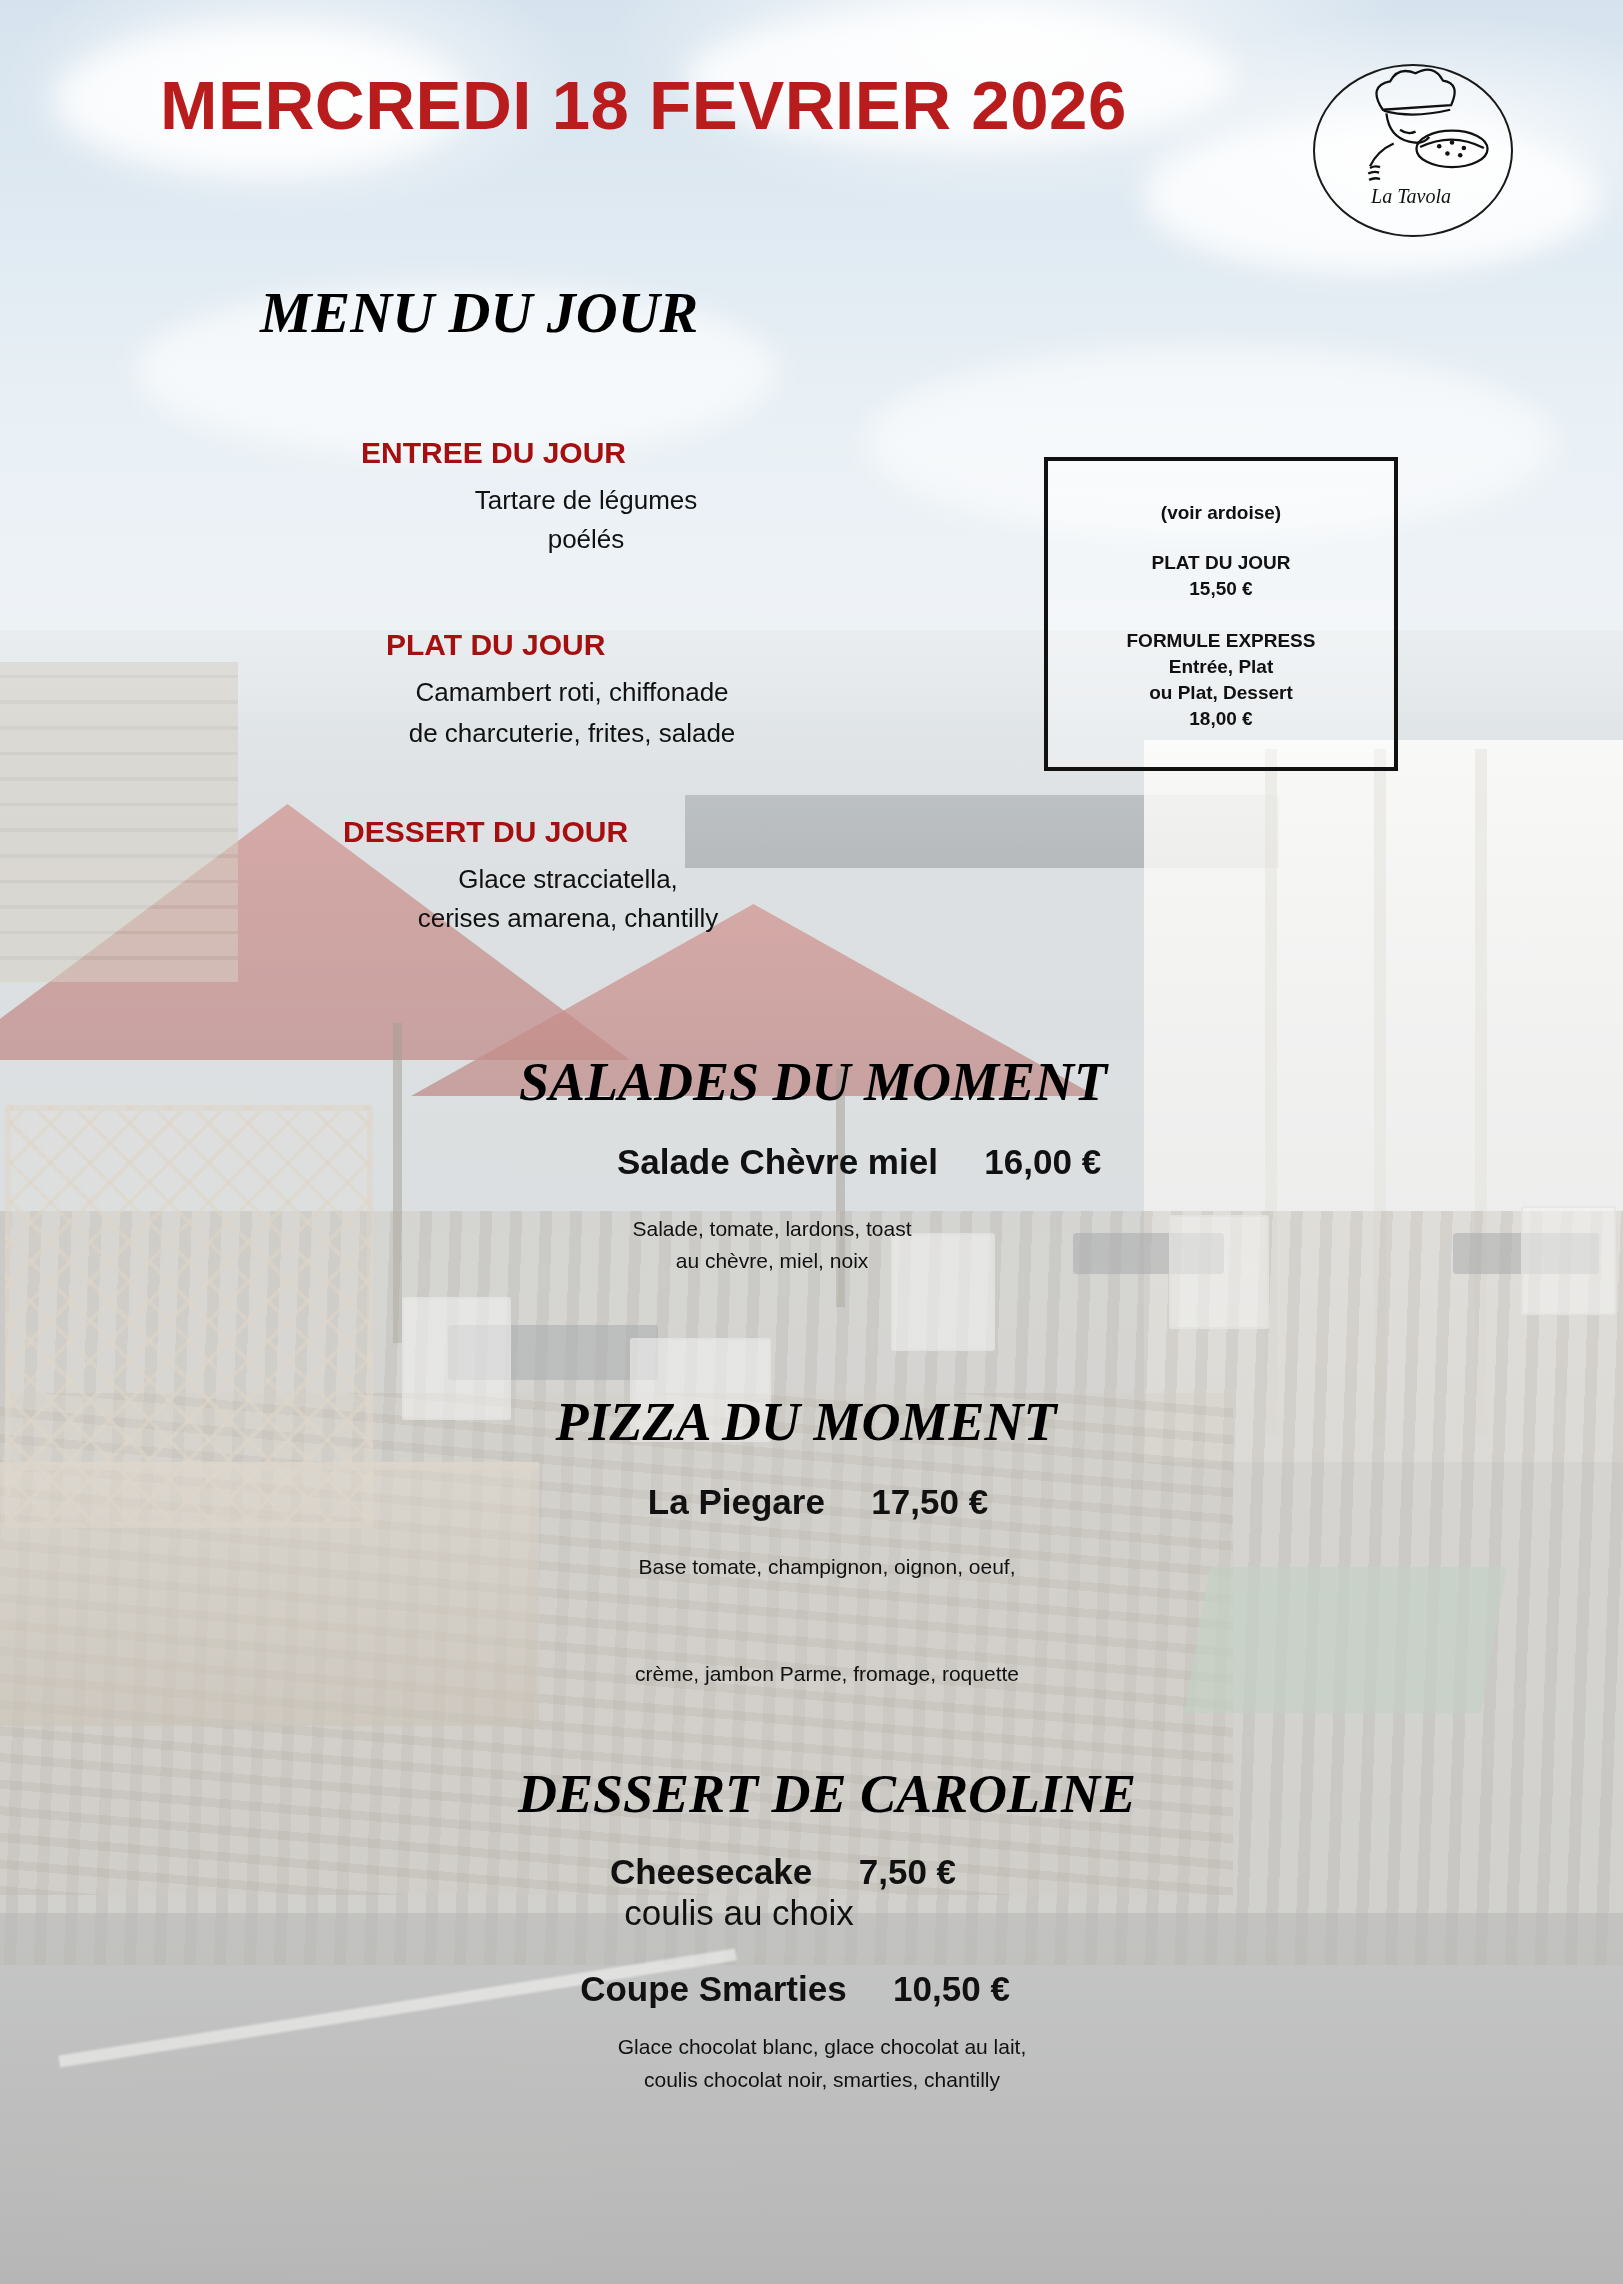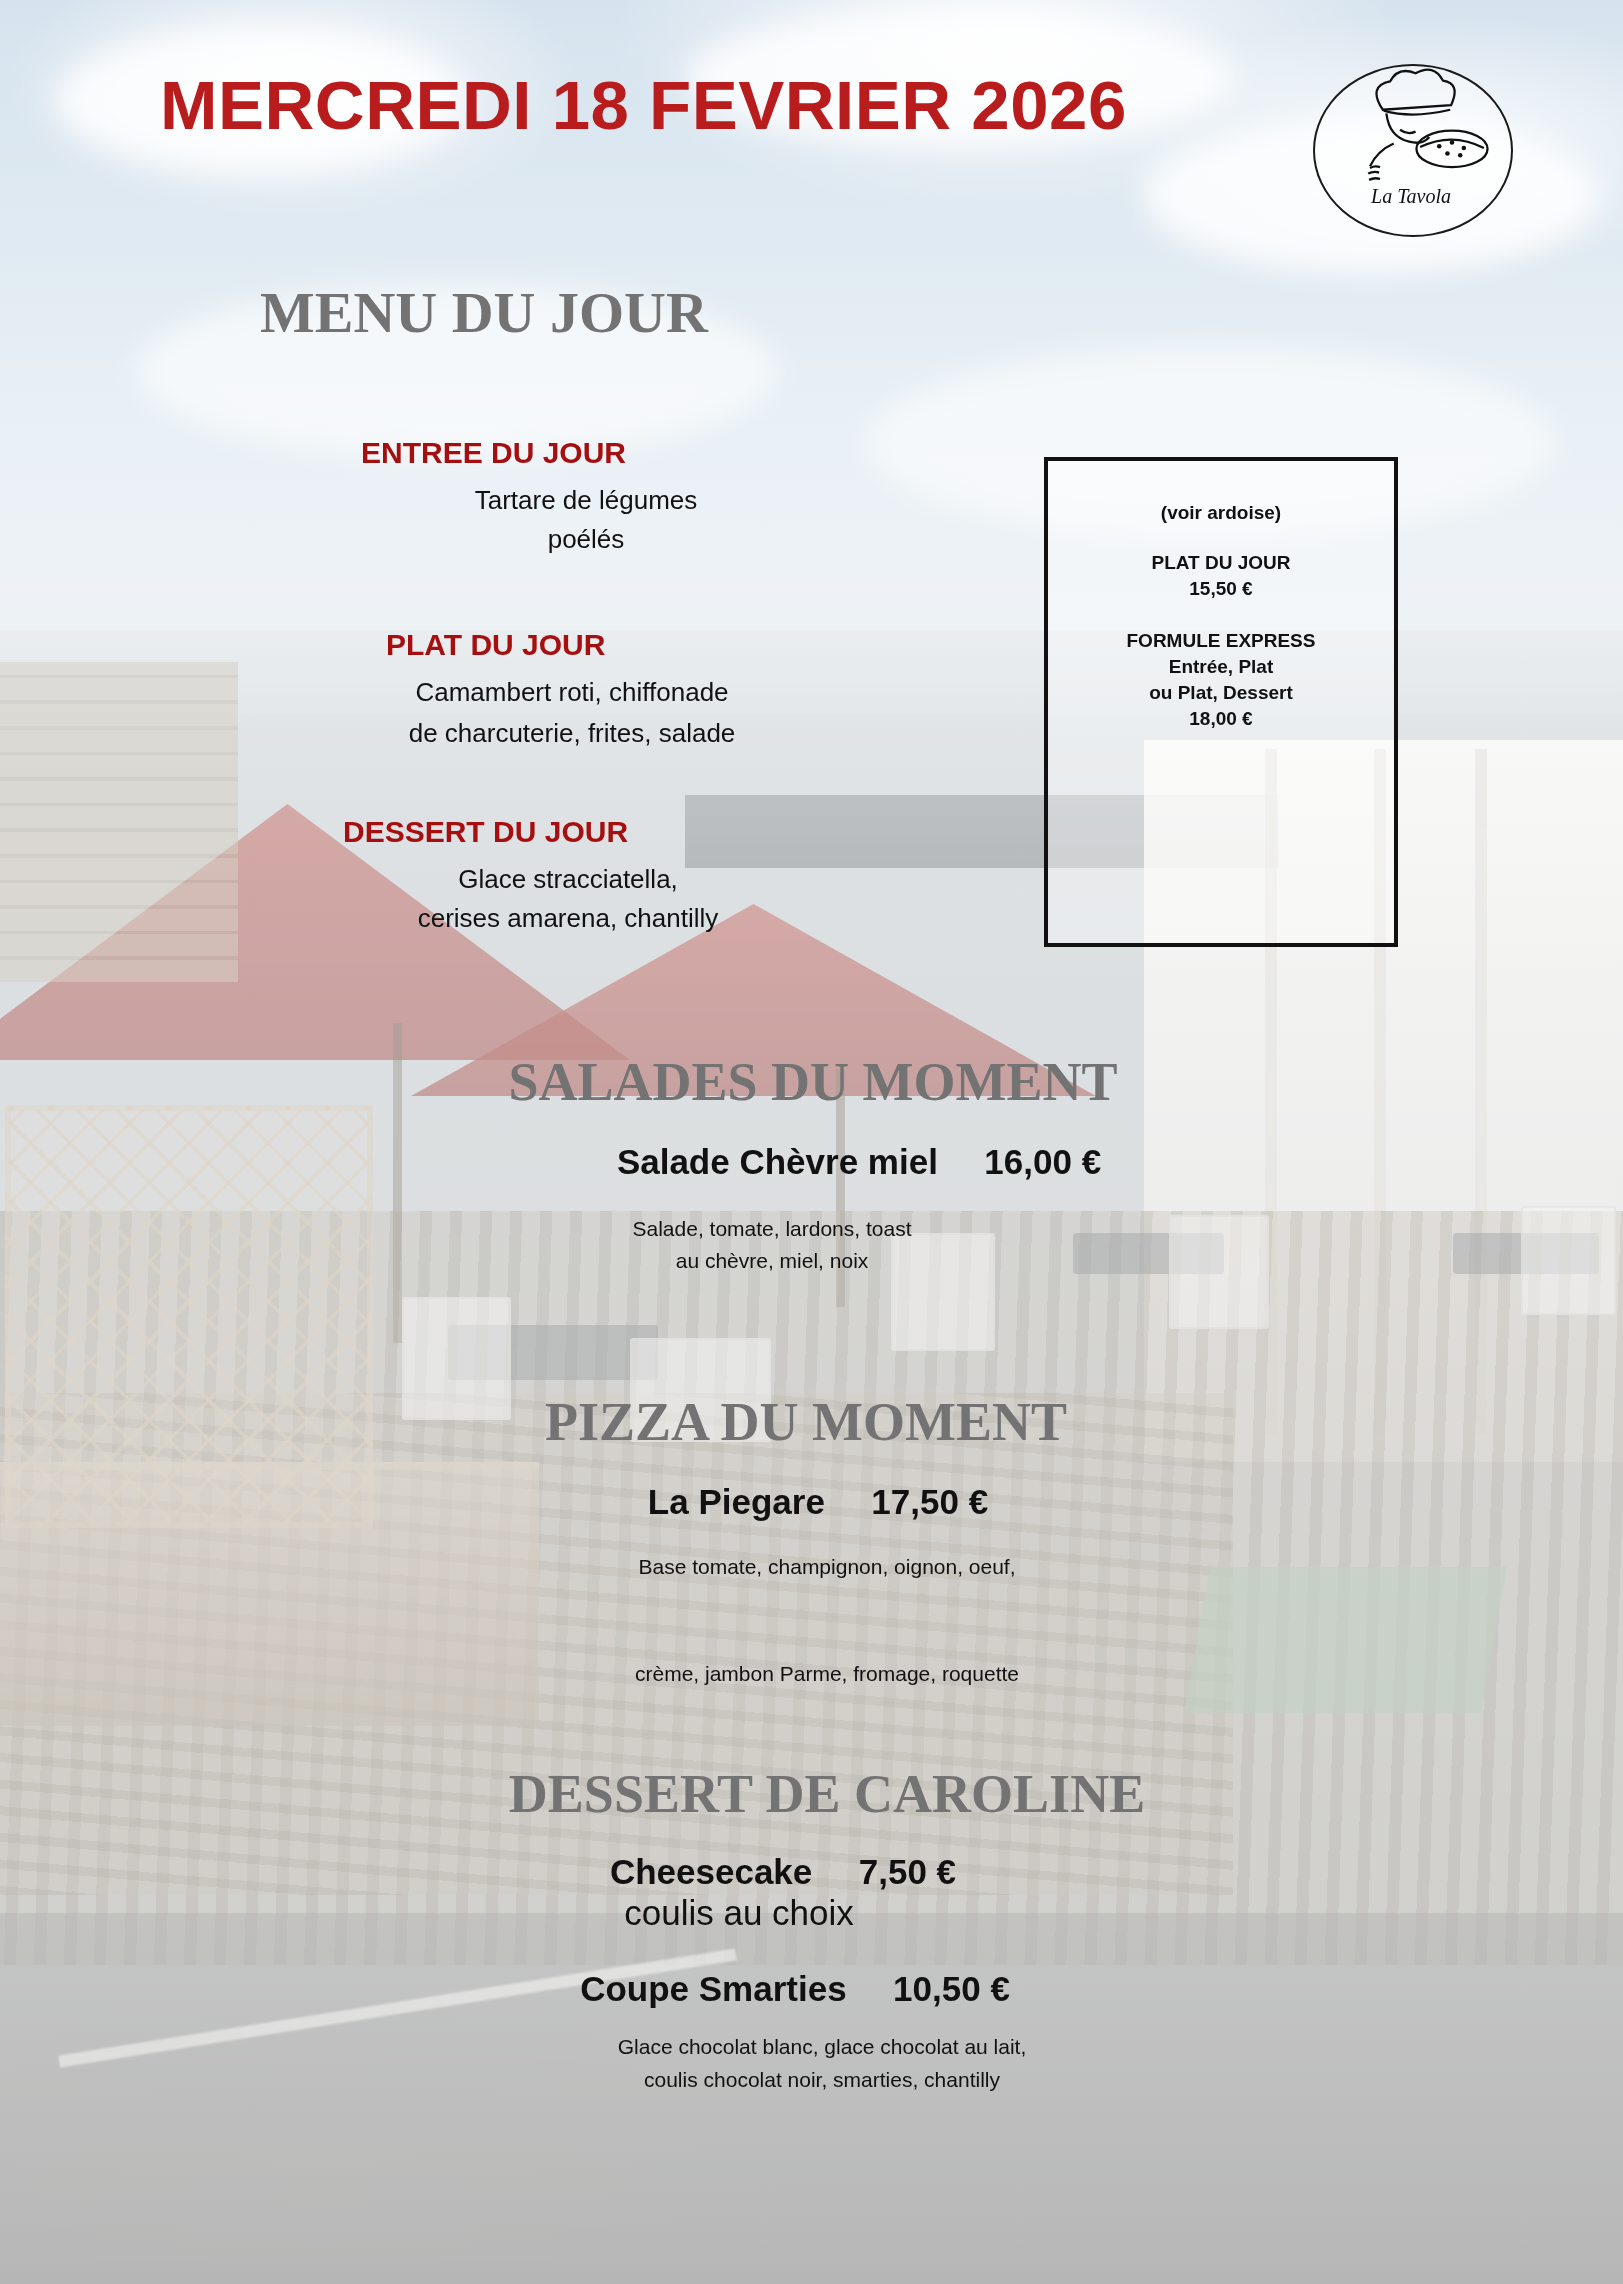--- a/index.html
+++ b/index.html
@@ -188,22 +188,23 @@
     left: 1313px; top: 64px;
     width: 196px; height: 169px;
     border: 2.3px solid #1a1a1a;
     border-radius: 50%;
     background: rgba(255,255,255,0.35);
   }
   .logo svg { display: block; }
 
   .section-head {
     position: absolute;
-    color: #737373;
+    color: #000000;
     font-family: "Liberation Serif", serif;
+    font-style: italic;
     font-weight: bold;
     white-space: nowrap;
   }
   .menu-du-jour {
     left: 260px; top: 279px;
     font-size: 58px;
   }
   .sub-head {
     position: absolute;
     color: #a60f0f;
@@ -217,21 +218,21 @@
     font-size: 26px;
     line-height: 1.25;
     text-align: center;
     white-space: nowrap;
   }
 
   
   .formula-box {
     position: absolute;
     left: 1044px; top: 457px;
-    width: 354px; height: 490px;
+    width: 354px; height: 314px;
     border: 4.1px solid #111;
     background: rgba(255,255,255,0.34);
     text-align: center;
     box-sizing: border-box;
     padding-top: 41px;
   }
   .formula-box .voir {
     font-size: 19px;
     font-weight: bold;
     color: #111;

